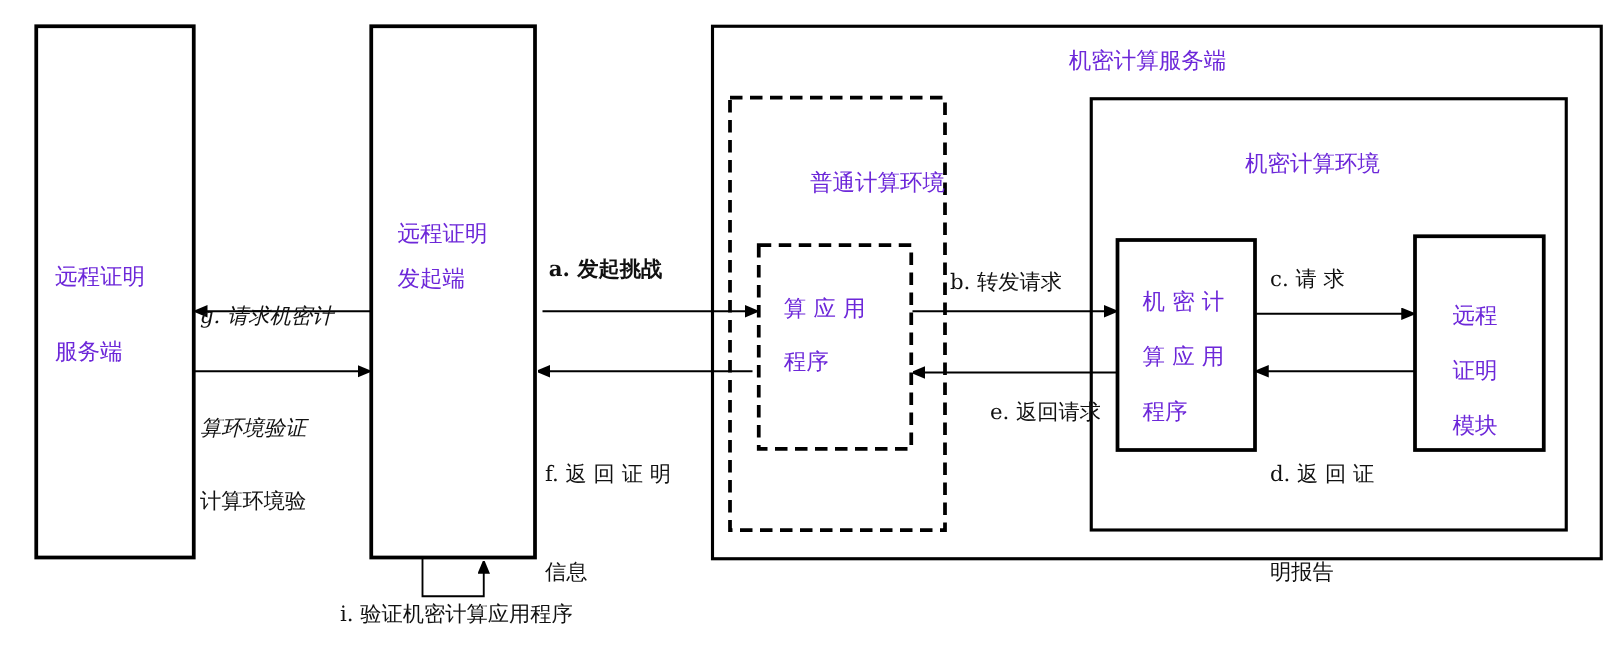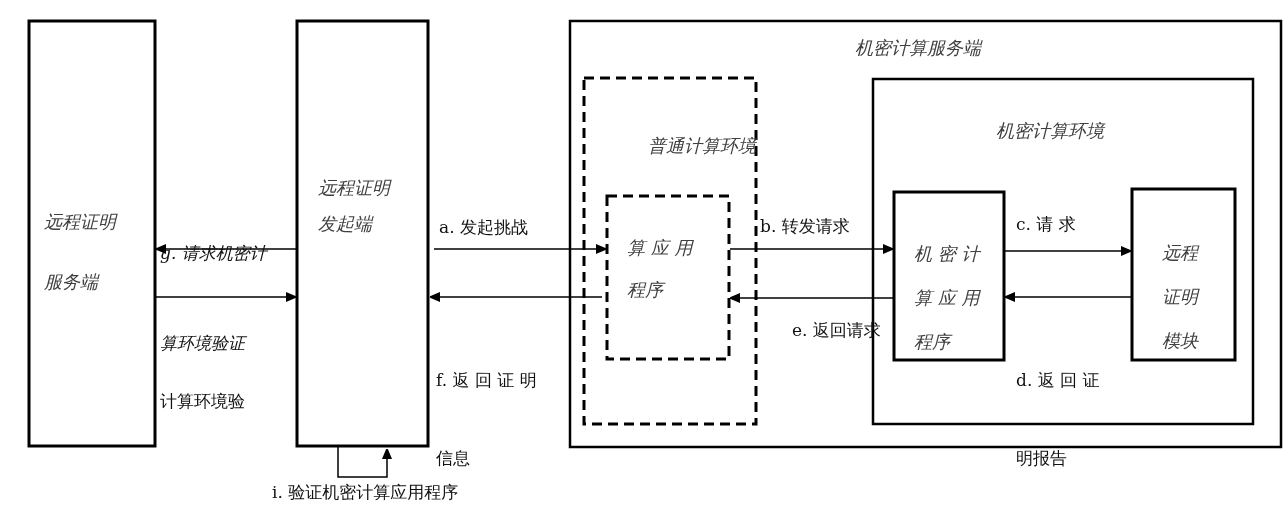--- a/index.html
+++ b/index.html
@@ -1,22 +1,22 @@
 <!DOCTYPE html>
 <html><head>
   <meta charset="utf-8">
   <style>
     html, body { margin: 0; padding: 0; background: #ffffff; }
     body { width: 1286px; height: 518px; position: relative; overflow: hidden;
            font-family: "DejaVu Serif", "Liberation Serif", serif; color: #111; }
     #diagram { position: absolute; left: 0; top: 0; width: 1286px; height: 518px; }
     .lbl { position: absolute; font-size: 17px; line-height: 1.25; white-space: pre; color: #111;
            font-family: "DejaVu Serif", "Liberation Serif", serif; }
-    .box-text { position: absolute; font-size: 18px; color: #404040;
-                font-family: "DejaVu Serif", "Liberation Serif", serif; font-style: italic; }
+    .box-text { position: absolute; font-size: 18px; color: #6d28d9;
+                font-family: "DejaVu Serif", "Liberation Serif", serif; }
   </style>
 </head>
 <body>
 
 <svg id="diagram" viewBox="0 0 1286 518" xmlns="http://www.w3.org/2000/svg">
   <defs>
     <marker id="arr" markerWidth="10" markerHeight="10" refX="9" refY="5" orient="auto" markerUnits="userSpaceOnUse">
       <path d="M0,0 L12,5 L0,10 z" fill="#000"></path>
     </marker>
   </defs>
@@ -57,40 +57,40 @@
   <div>远程证明</div>
   <div>发起端</div>
 </div>
 <div class="box-text" style="left:855px; top:36px;">机密计算服务端</div>
 <div class="box-text" style="left:606px; top:134px;margin-left:42px;">普通计算环境</div>
 <div class="box-text" style="left:996px; top:119px;text-align:right;">机密计算环境</div>
 <div class="box-text" style="left:627px; top:227px; line-height:42px;">
   <div>算 应 用</div>
   <div>程序</div>
 </div>
-<div class="box-text" style="left:914px; top:232px; line-height:44px;">
+<div class="box-text" style="left:914px; top:220px; line-height:44px;">
   <div>机 密 计</div>
   <div>算 应 用</div>
   <div>程序</div>
 </div>
 <div class="box-text" style="left:1162px; top:231px; line-height:44px;">
   <div>远程</div>
   <div>证明</div>
   <div>模块</div>
 </div>
 
 <div class="lbl" style="left:160px; top:178px; line-height:30px;font-style:italic;">
   <div>g. 请求机密计</div>
   <div>算环境验证</div>
 </div>
 <div class="lbl" style="left:160px; top:316px; line-height:34px;">
   <div>计算环境验</div>
   
 </div>
-<div class="lbl" style="left:439px; top:217px;">a. 发起挑战</div>
+<div class="lbl" style="left:439px; top:206px;font-weight:bold;">a. 发起挑战</div>
 <div class="lbl" style="left:436px; top:315px; line-height:26px;">
   <div>f. 返 回 证 明</div>
   <div>信息</div>
 </div>
 <div class="lbl" style="left:760px; top:216px;">b. 转发请求</div>
 <div class="lbl" style="left:776px; top:320px;margin-left:16px;">e. 返回请求</div>
 <div class="lbl" style="left:1016px; top:214px;">c. 请 求</div>
 <div class="lbl" style="left:1016px; top:315px; line-height:26px;">
   <div>d. 返 回 证</div>
   <div>明报告</div>

